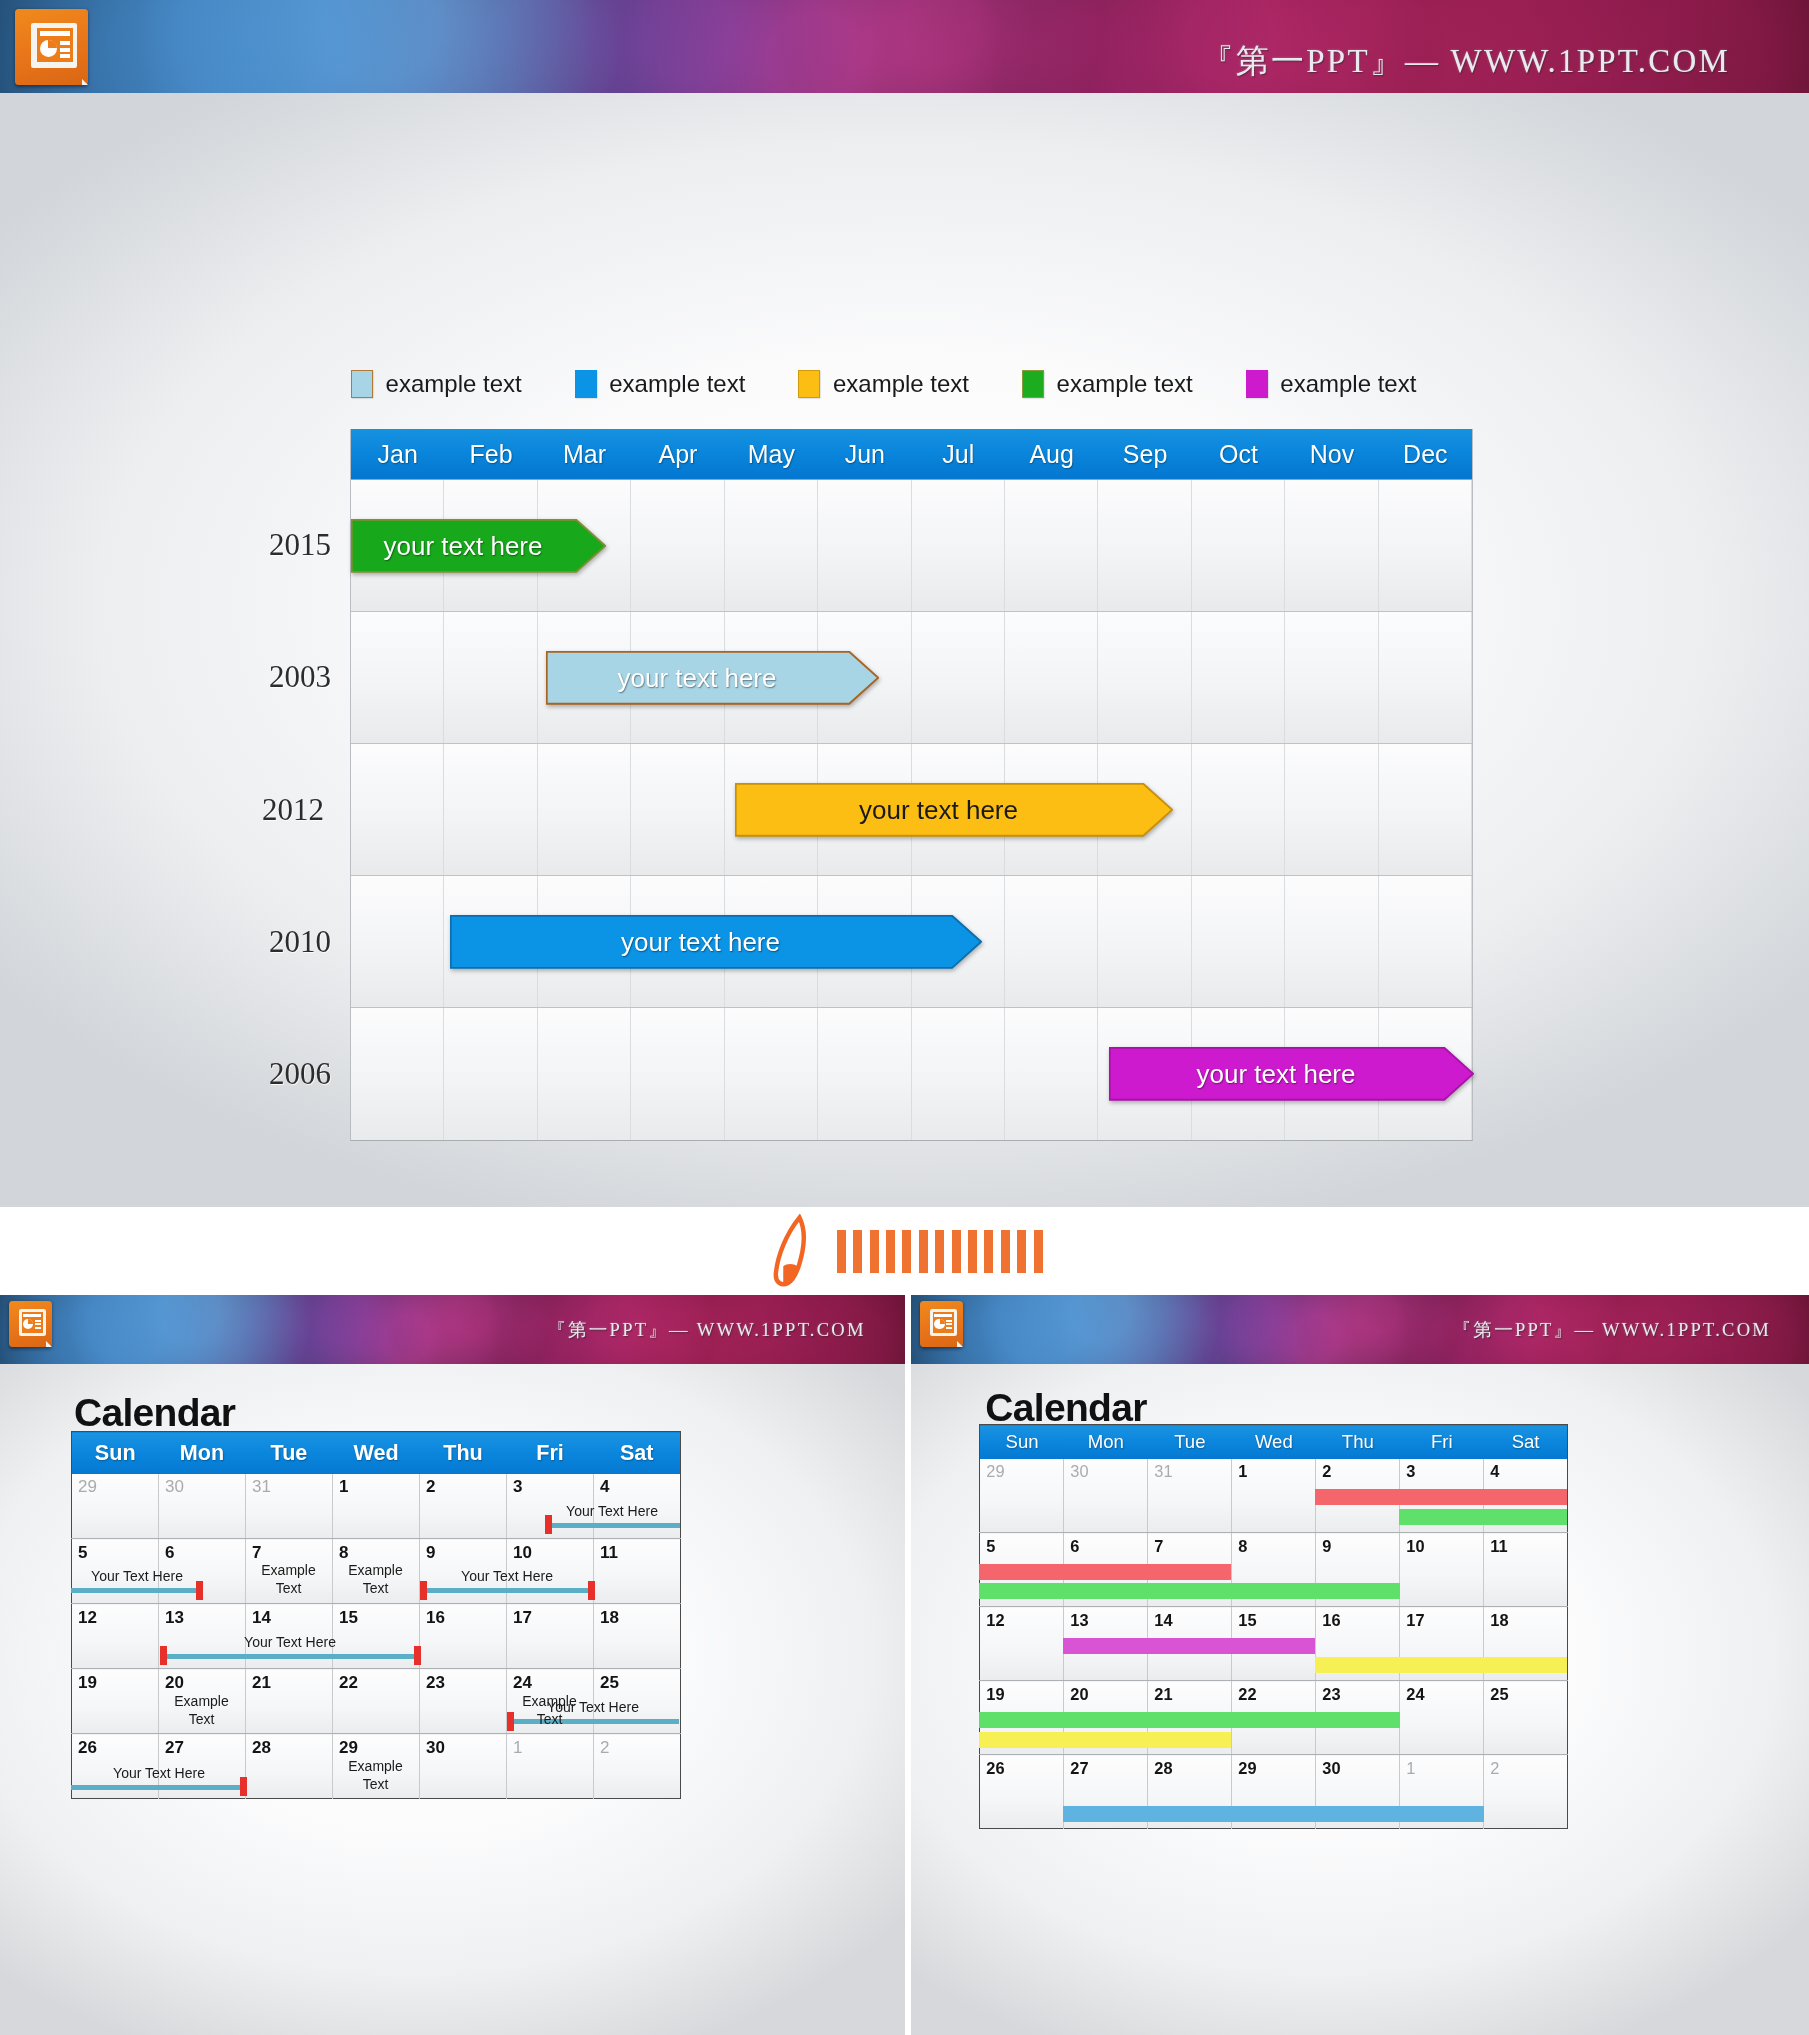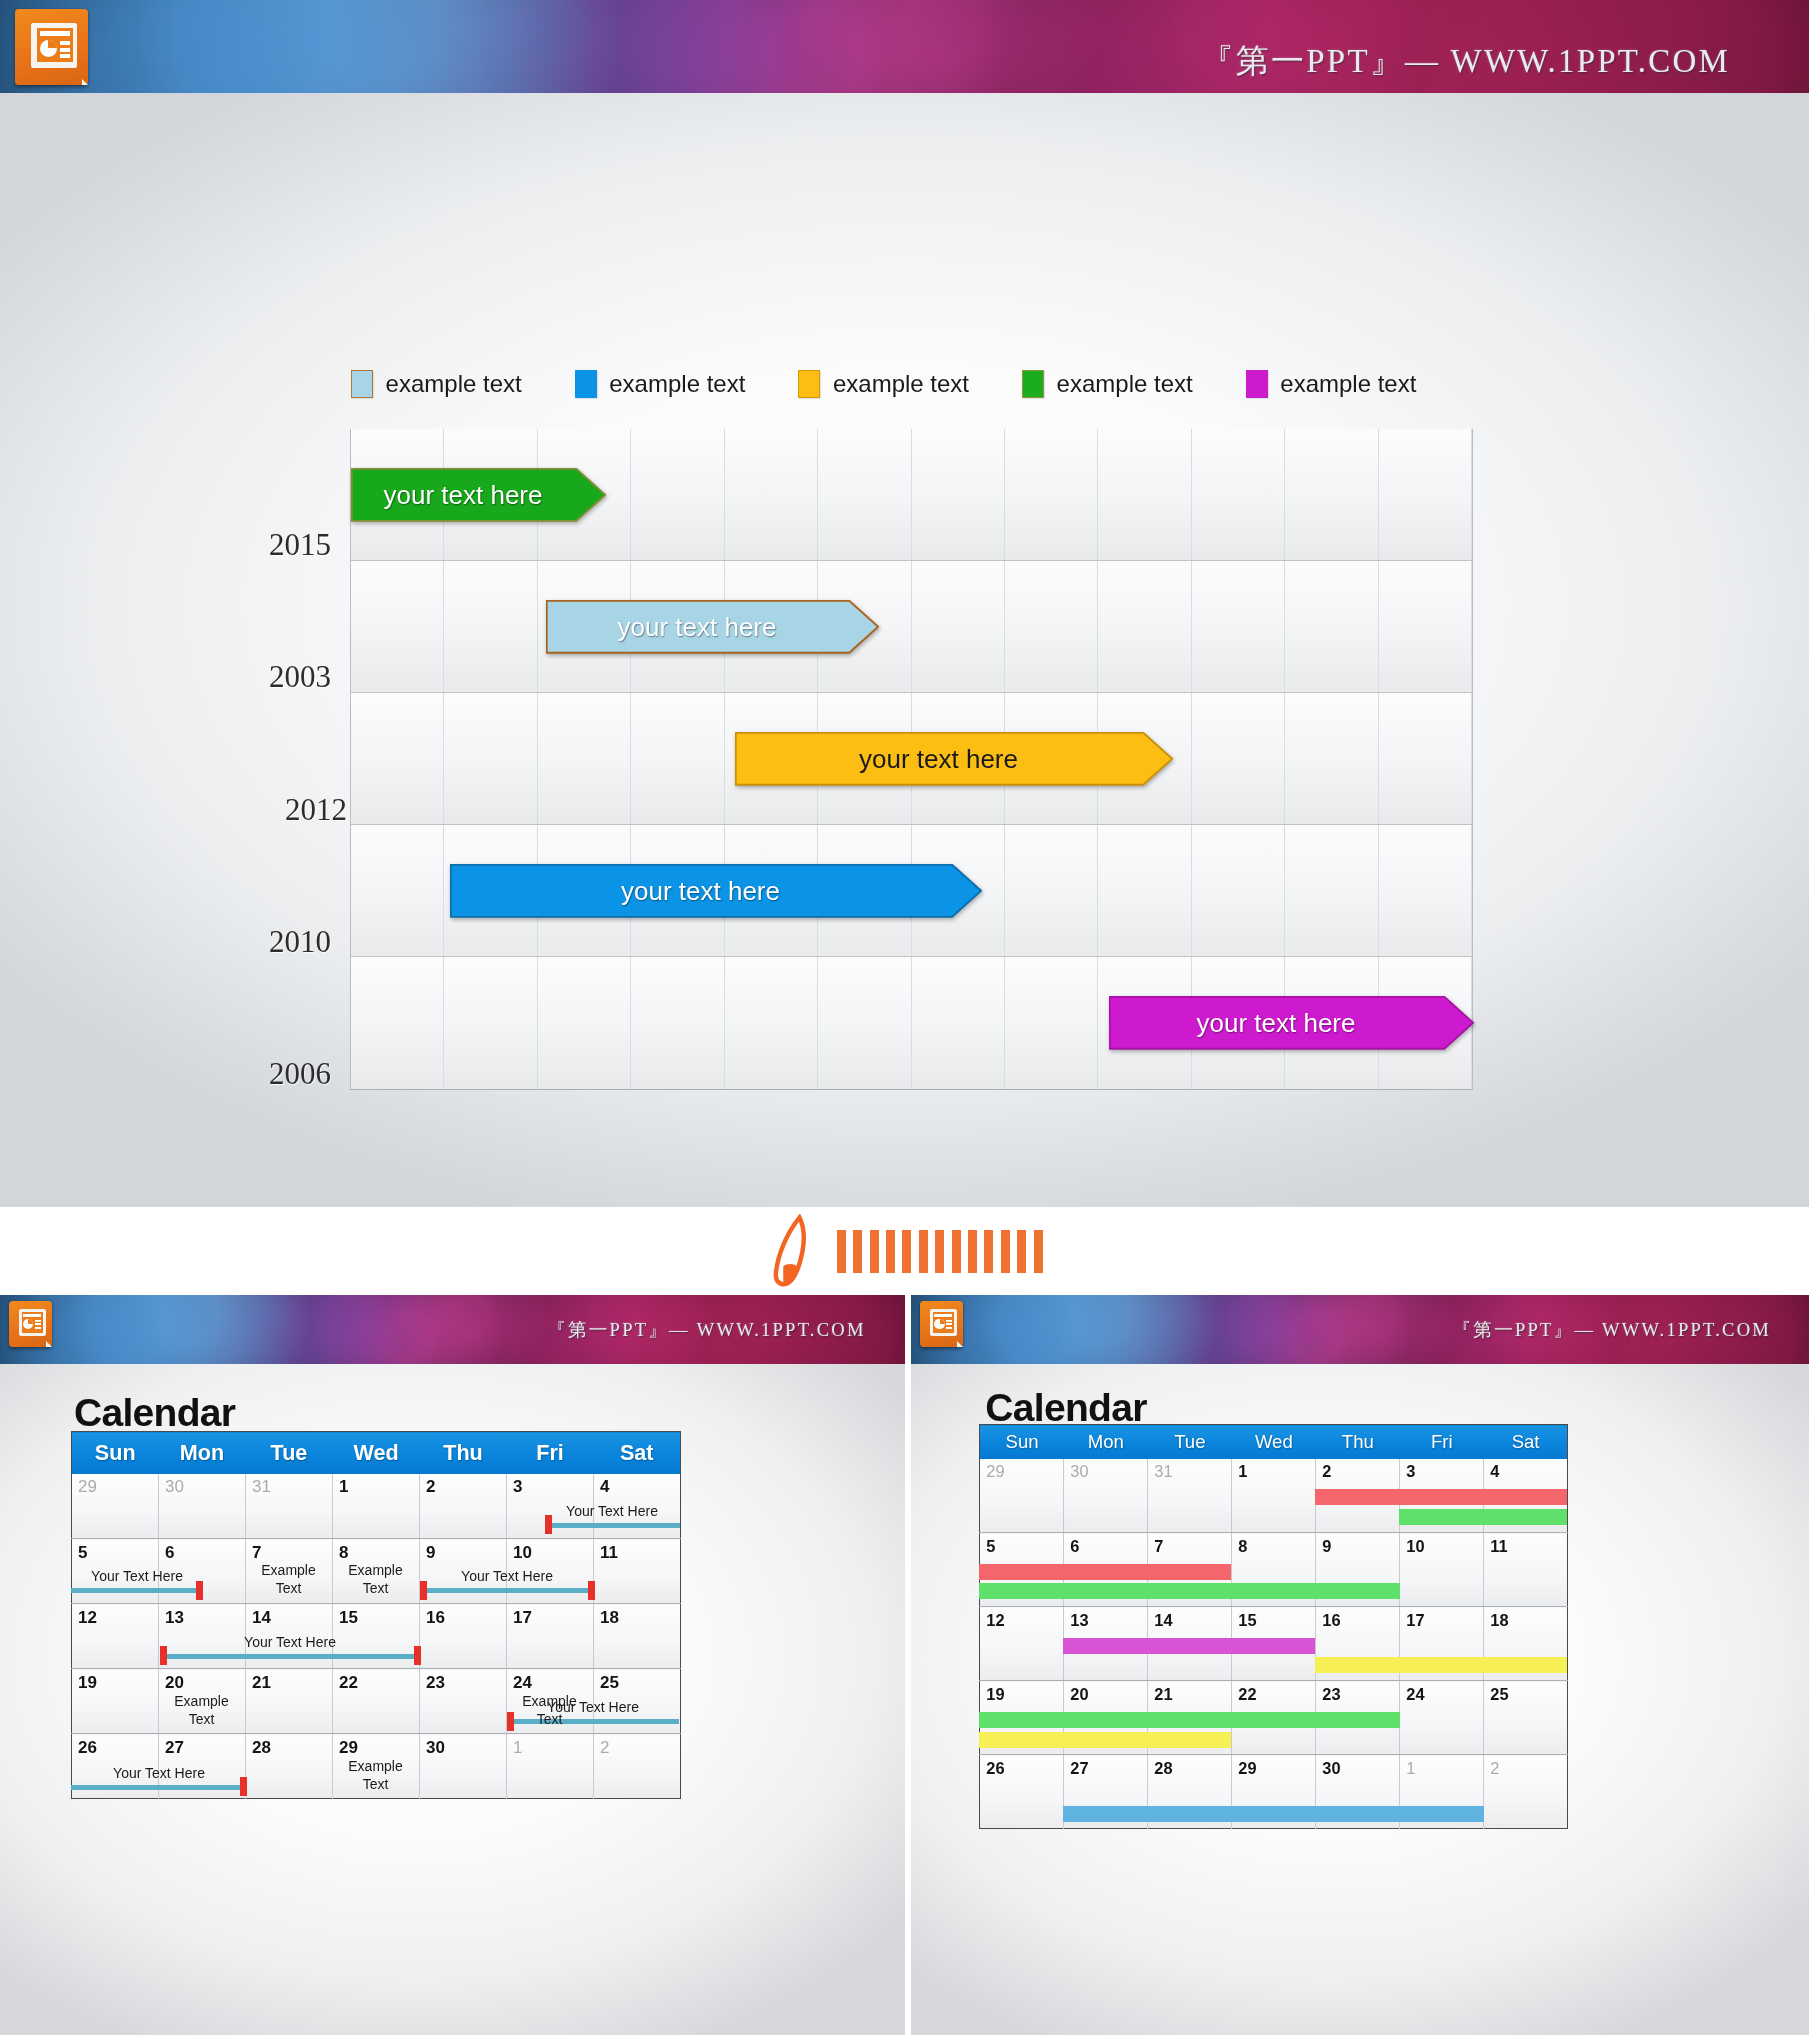--- a/index.html
+++ b/index.html
@@ -353,20 +353,34 @@
         <div class="legend-swatch" style="background: rgb(27, 173, 31); border: 1.5px solid rgb(138, 154, 58);"></div>
         <span class="legend-label">example text</span>
       </div>
       <div class="legend-item">
         <div class="legend-swatch" style="background: rgb(204, 26, 204); border: 1.5px solid rgb(204, 26, 204);"></div>
         <span class="legend-label">example text</span>
       </div>
     </div>
 
   <div class="gantt">
+    <div class="gantt-head" id="gantt-head">
+        <div>Jan</div>
+        <div>Feb</div>
+        <div>Mar</div>
+        <div>Apr</div>
+        <div>May</div>
+        <div>Jun</div>
+        <div>Jul</div>
+        <div>Aug</div>
+        <div>Sep</div>
+        <div>Oct</div>
+        <div>Nov</div>
+        <div>Dec</div>
+      </div>
     <div class="gantt-body" id="gantt-body">
         <div class="gantt-row">
           <div class="gantt-cell"></div>
           <div class="gantt-cell"></div>
           <div class="gantt-cell"></div>
           <div class="gantt-cell"></div>
           <div class="gantt-cell"></div>
           <div class="gantt-cell"></div>
           <div class="gantt-cell"></div>
           <div class="gantt-cell"></div>
@@ -460,21 +474,21 @@
             </svg>
             <span class="bar-text" style="color: rgb(255, 255, 255); text-shadow: rgba(0, 0, 0, 0.45) 0.7px 0.7px 1.5px;">your  text here</span>
           </div>
         </div>
       </div>
   </div>
 
   <div id="year-labels">
       <div class="year-label" style="left: 175px; top: 434px;">2015</div>
       <div class="year-label" style="left: 175px; top: 566px;">2003</div>
-      <div class="year-label" style="left: 191px; top: 699px;">2012</div>
+      <div class="year-label" style="left: 168px; top: 699px;">2012</div>
       <div class="year-label" style="left: 175px; top: 831px;">2010</div>
       <div class="year-label" style="left: 175px; top: 963px;">2006</div>
     </div>
 </div>
 
 <div class="footer-strip footer-main">
   <div class="footer-inner">
     <div class="pen">
       <svg width="62" height="77" viewBox="0 0 84 104">
         <g fill="none" stroke="#f26522" stroke-width="6">

